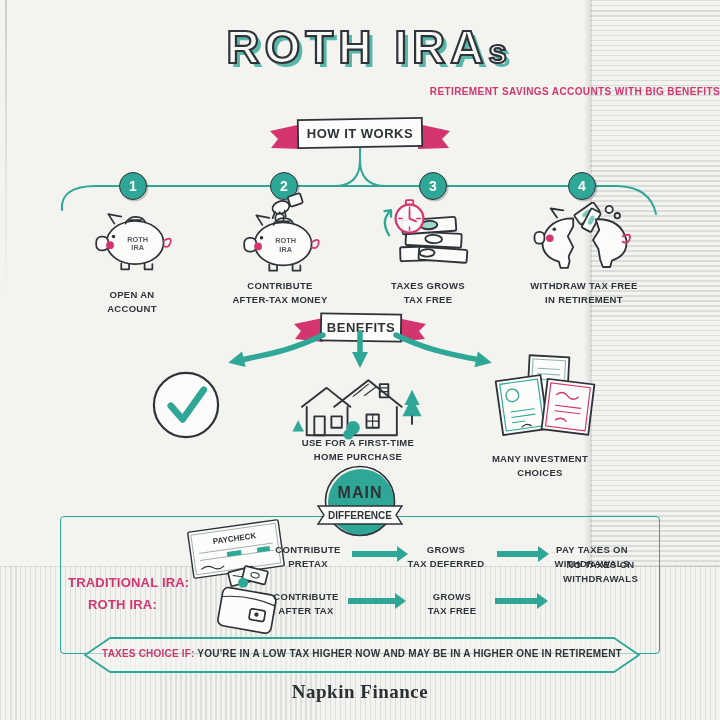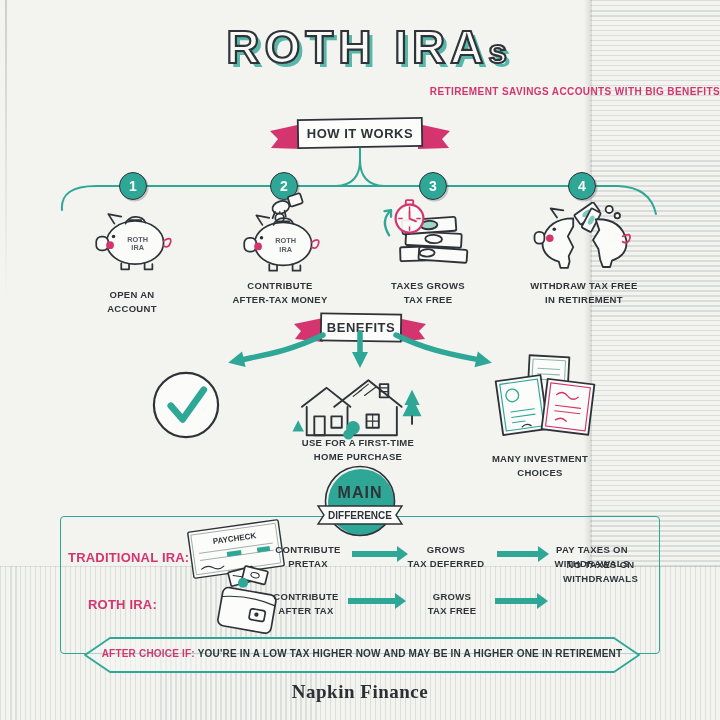--- a/index.html
+++ b/index.html
@@ -264,21 +264,21 @@
   <div class="comp-box"></div>
 
   <svg class="abs" style="left:312px;top:464px;" width="96" height="78" viewBox="0 0 96 78">
     <circle cx="49" cy="38" r="33" fill="#2FA796"></circle>
     <circle cx="48" cy="37" r="34.5" stroke="#2e3338" stroke-width="1.6" fill="none"></circle>
     <text x="48" y="34" font-size="16" text-anchor="middle" fill="#2e3338" letter-spacing="1">MAIN</text>
     <path d="M6 42 H90 L84 51 L90 60 H6 L12 51 Z" fill="#fcfcfa" stroke="#2e3338" stroke-width="1.4"></path>
     <text x="48" y="55" font-size="10" text-anchor="middle" fill="#2e3338">DIFFERENCE</text>
   </svg>
 
-  <div class="row-label" style="left:68px;top:550px;width:122px;">TRADITIONAL IRA:</div>
+  <div class="row-label" style="left:68px;top:575px;width:122px;">TRADITIONAL IRA:</div>
   <span class="abs" style="left:188px;top:522px;transform:rotate(-8deg);">
     <svg width="96" height="54" viewBox="0 0 120 66">
       <g fill="none" stroke="#2e3338" stroke-width="1.8" stroke-linecap="round" stroke-linejoin="round">
         <rect x="3" y="4" width="114" height="58" rx="2" fill="#fcfcfa"></rect>
         <rect x="7" y="8" width="106" height="50" stroke="#9aaba4" stroke-width="1.1"></rect>
         <text x="60" y="23" font-size="10" text-anchor="middle" fill="#2e3338" stroke="none">PAYCHECK</text>
         <path d="M14 32 h92 M14 41 h92" stroke="#9aaba4" stroke-width="1.1"></path>
         <rect x="48" y="35" width="18" height="6" fill="#2FA796" stroke="none"></rect>
         <rect x="86" y="35" width="16" height="6" fill="#2FA796" stroke="none"></rect>
         <path d="M14 52 q7 -5 14 0 t14 0" stroke-width="1.4"></path>
@@ -322,19 +322,19 @@
   <div class="caption" style="left:402px;top:590px;width:100px;">GROWS
 TAX FREE</div>
   <div class="harrow" style="left:495px;top:598px;width:42px;"></div>
   <div class="caption" style="left:548px;top:558px;width:105px;">NO TAXES ON
 WITHDRAWALS</div>
 
   <svg class="abs" style="left:80px;top:634px;" width="564" height="42" viewBox="0 0 564 42">
     <path d="M30 4 H534 L559 21 L534 38 H30 L5 21 Z" fill="rgba(246,247,244,.6)" stroke="#2FA796" stroke-width="1.8" stroke-linejoin="round"></path>
   </svg>
   <div class="hex-text">
-    <span class="gc">AFTER CHOICE IF:</span>
+    <span class="gc">TAXES CHOICE IF:</span>
     <span>YOU'RE IN A LOW TAX HIGHER NOW AND MAY BE IN A HIGHER ONE IN RETIREMENT</span>
   </div>
 
   <div class="footer">Napkin Finance</div>
 
 </div>
 
 </body></html>

